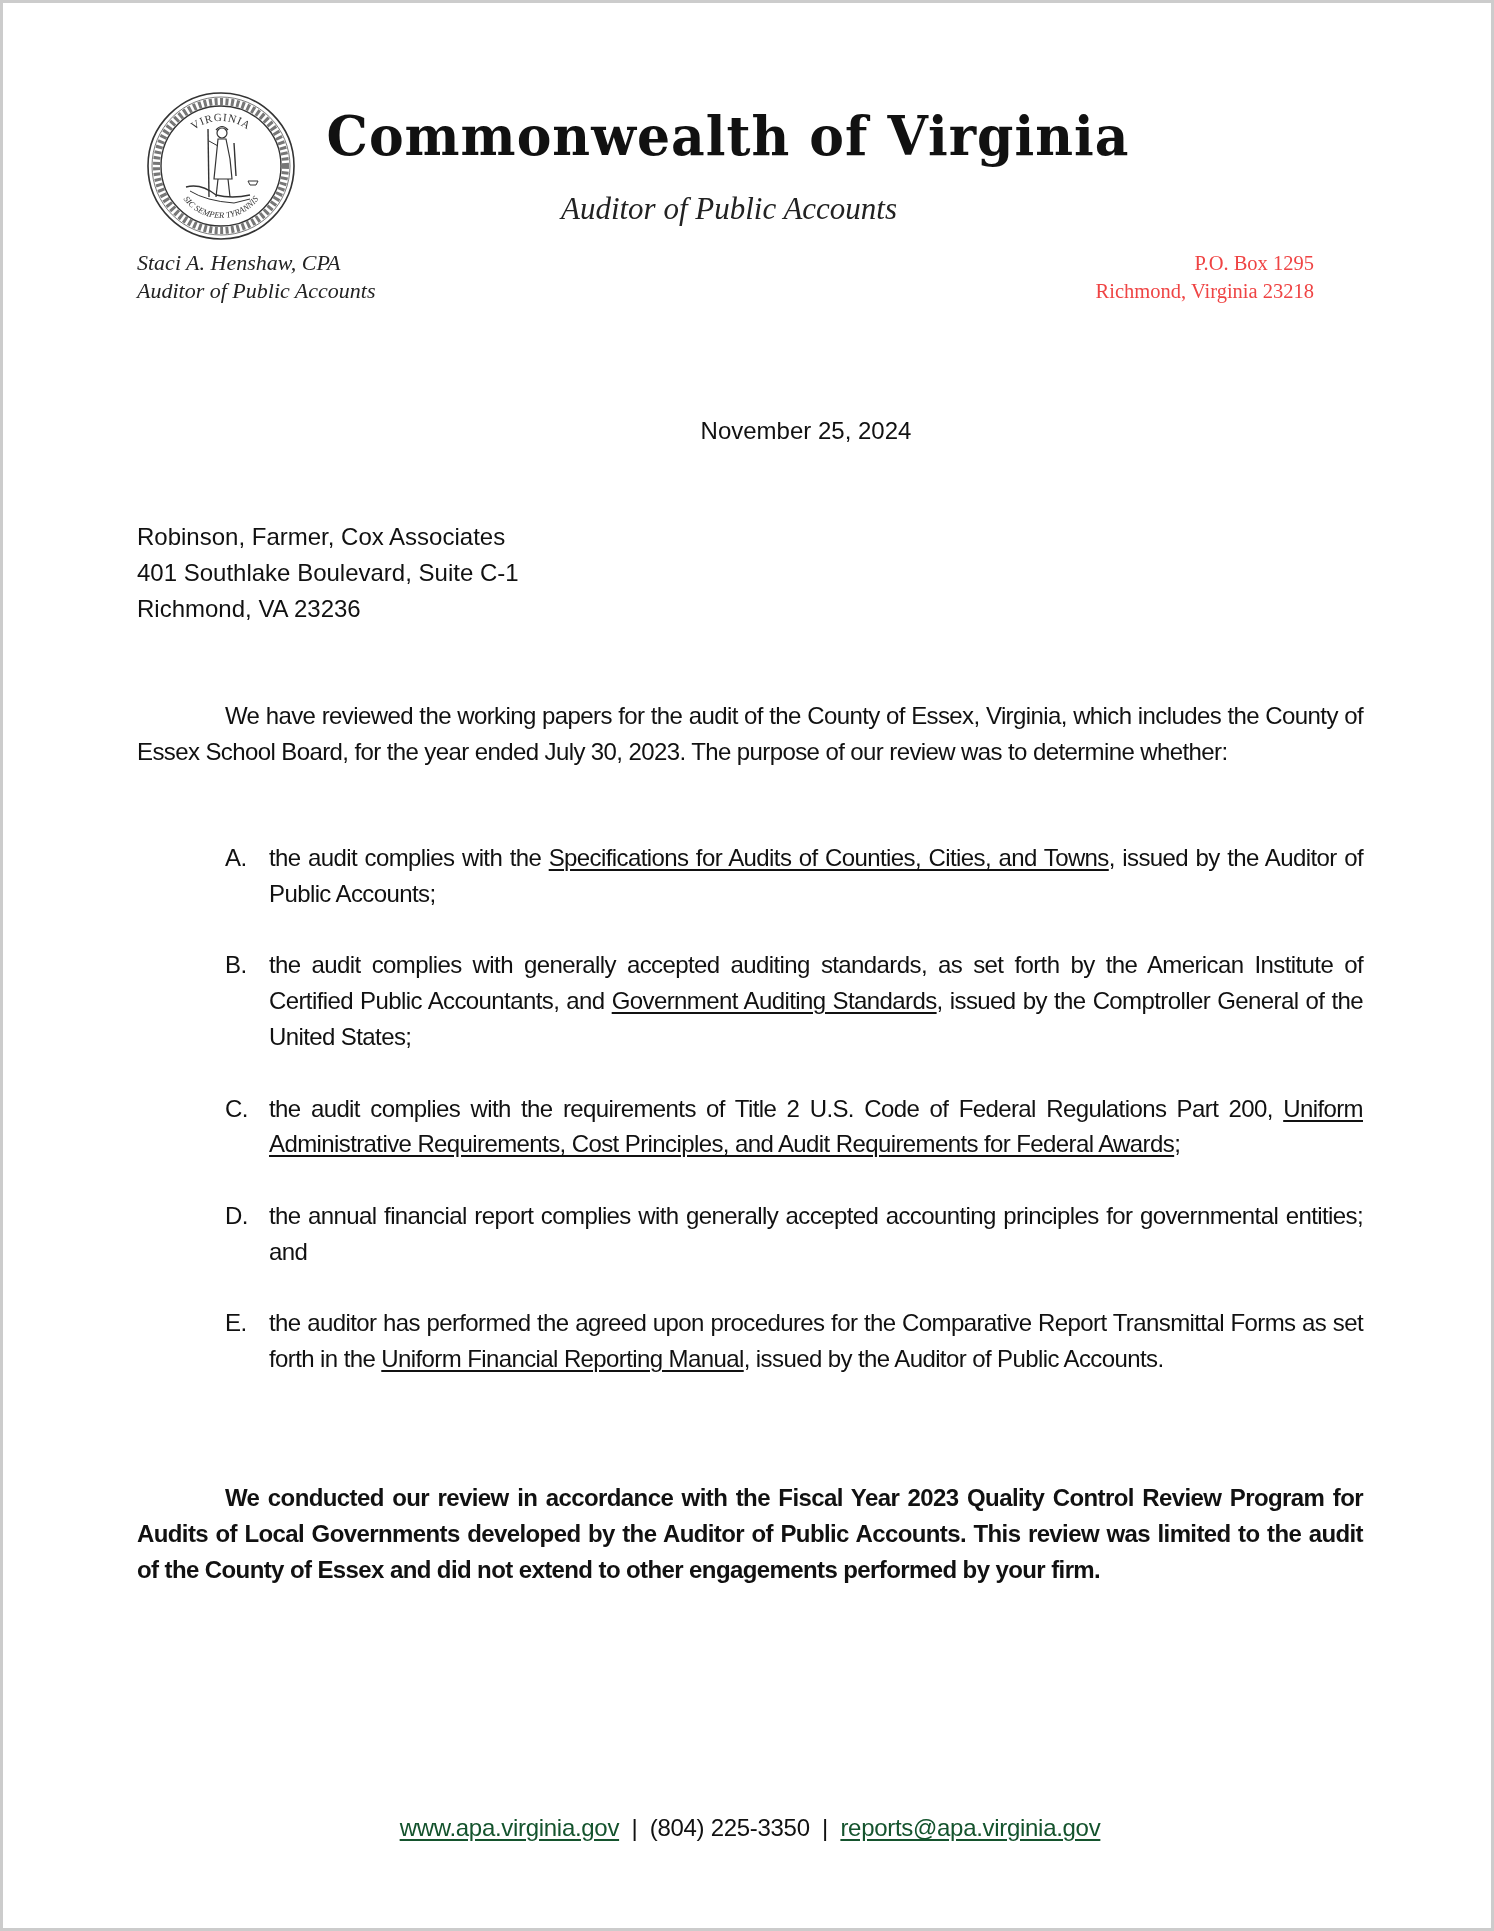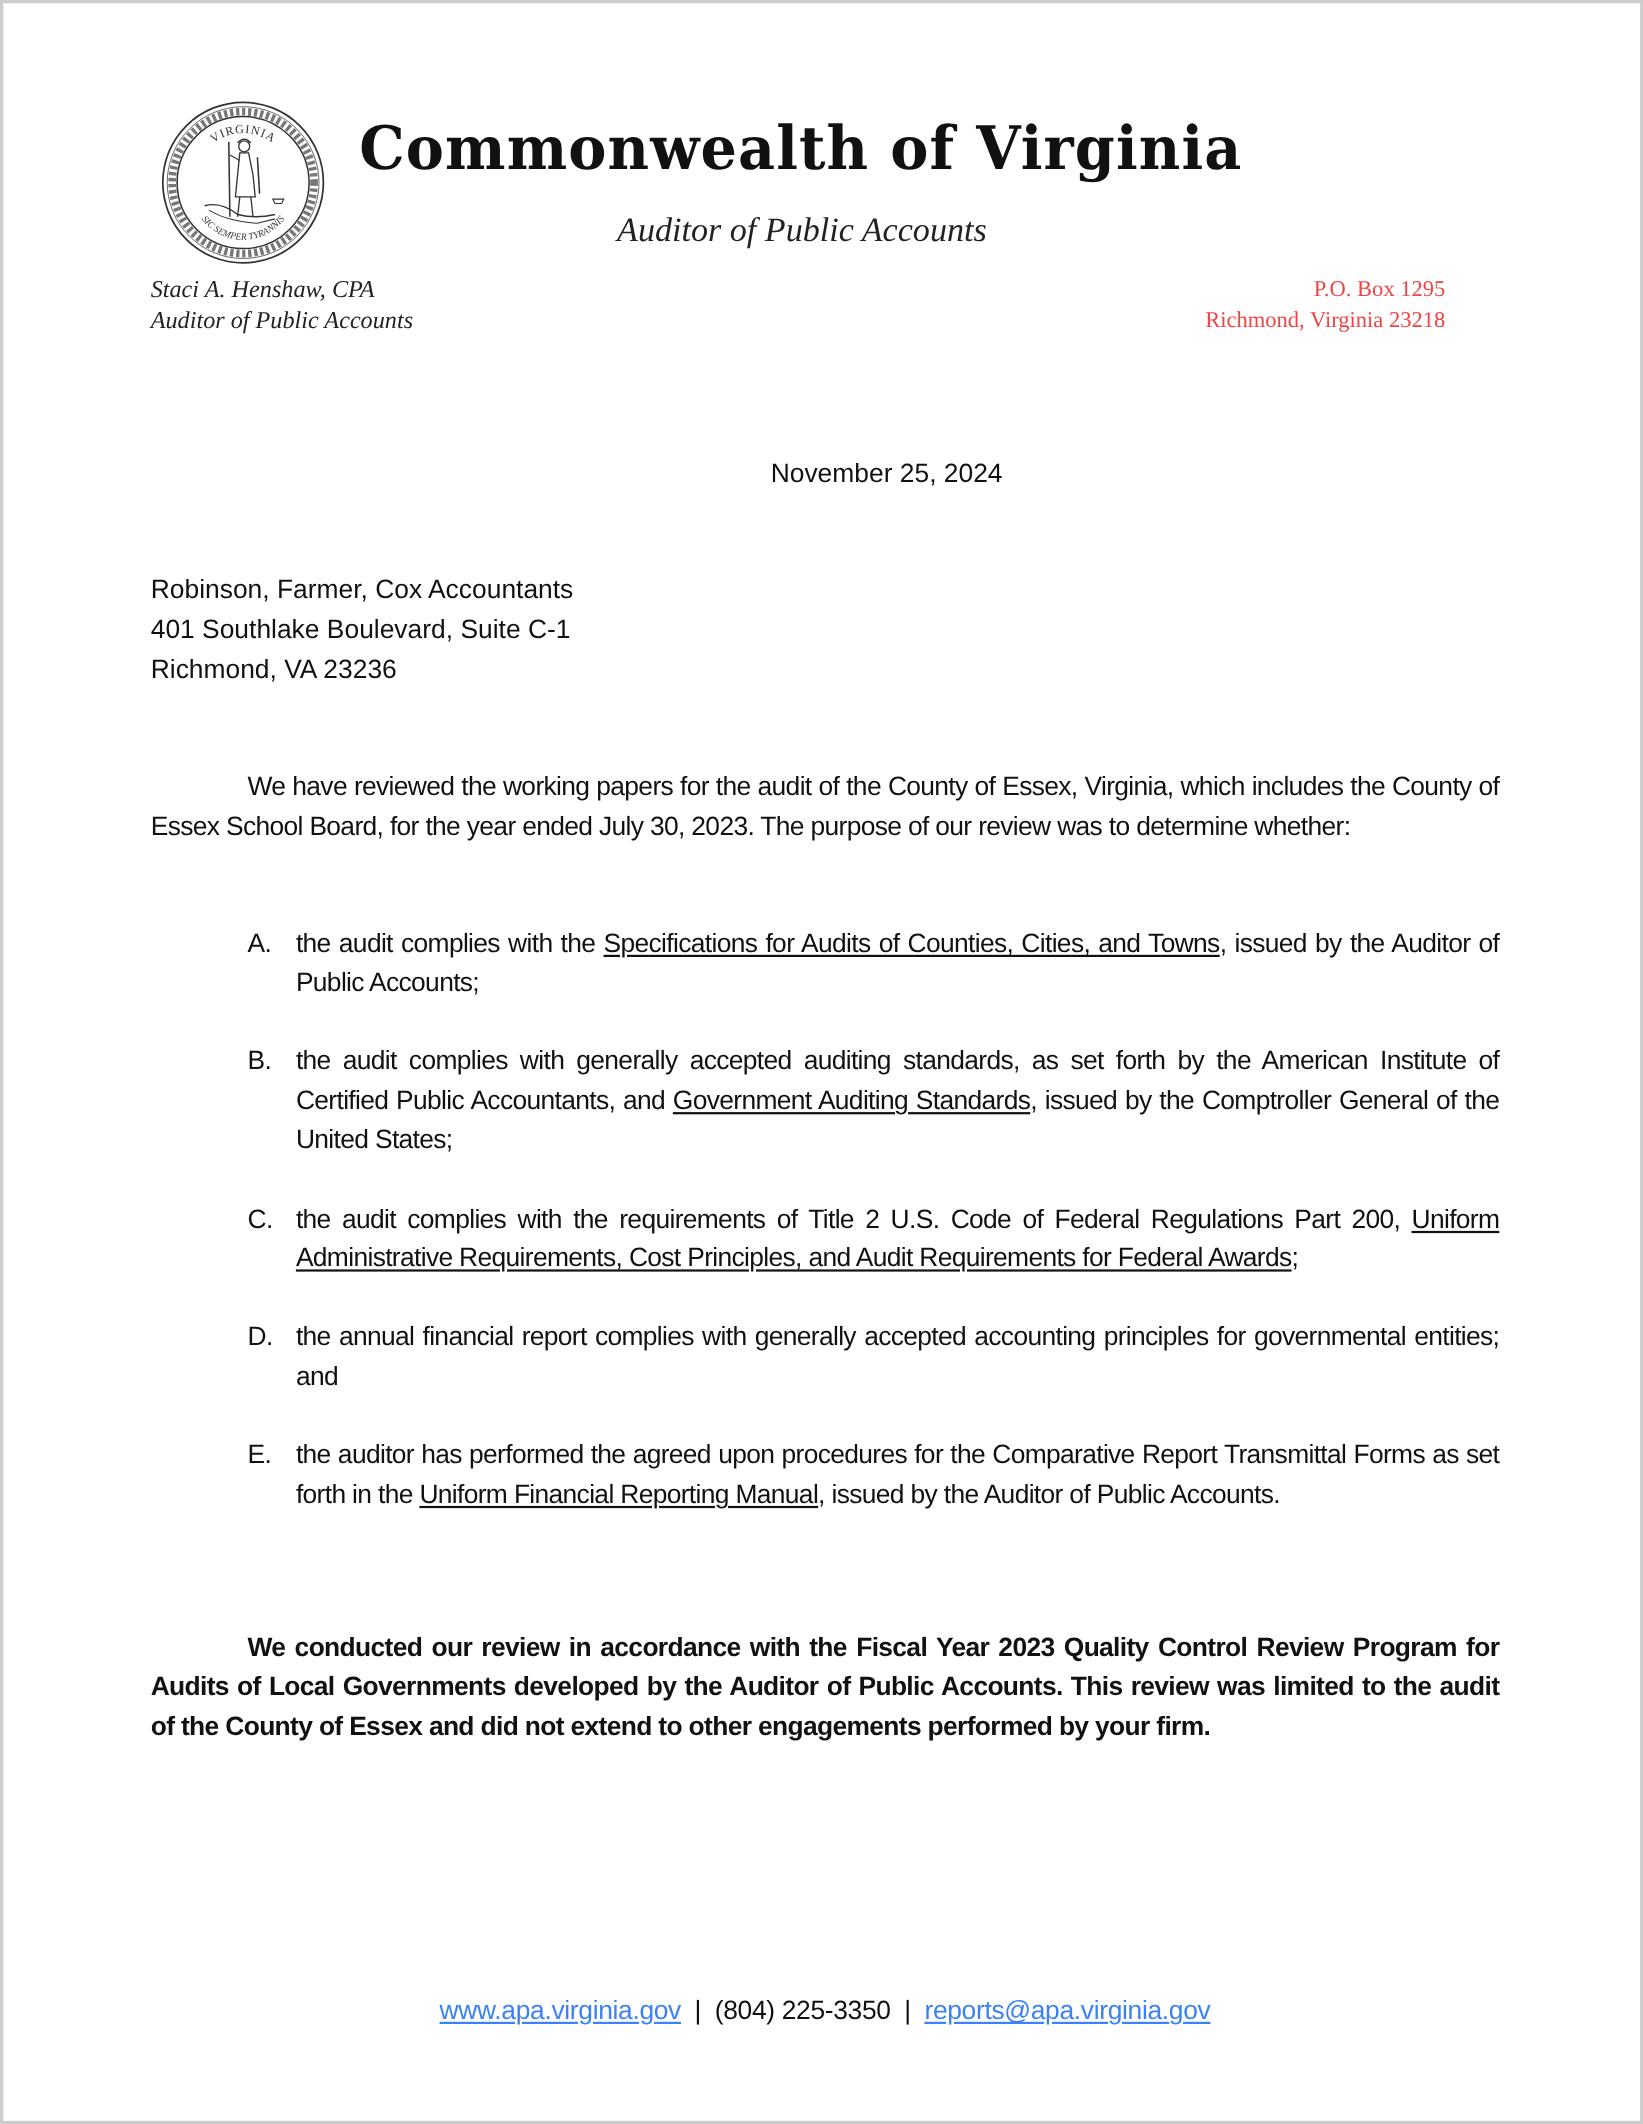--- a/index.html
+++ b/index.html
@@ -46,21 +46,21 @@
     .p2 { top: 1477px; font-weight: bold; }
     .list { position: absolute; left: 222px; width: 1138px; top: 837px; }
     .li { position: relative; padding-left: 44px; text-align: justify; letter-spacing: -0.6px; margin-bottom: 35.8px; }
     .li .ltr { position: absolute; left: 0; top: 0; }
     u { text-decoration: underline; text-underline-offset: 3px; text-decoration-thickness: 1.5px; }
     .footer {
       position: absolute; left: 0; width: 1494px; top: 1808px; text-align: center;
       font-family: "Liberation Sans", sans-serif; font-size: 24px; color: #111; line-height: 34px;
       letter-spacing: -0.3px;
     }
-    .footer a { color: #3b82f6; text-decoration: underline; text-underline-offset: 3px; }
+    .footer a { color: #14532d; text-decoration: underline; text-underline-offset: 3px; }
     .footer .sep { margin: 0 6px; }
   </style>
 </head>
 <body>
 
 <div class="page">
 
   <svg class="seal" viewBox="0 0 150 150">
     <circle cx="75" cy="75" r="73" fill="none" stroke="#333" stroke-width="1.6"></circle>
     <circle cx="75" cy="75" r="69" fill="none" stroke="#555" stroke-width="0.8"></circle>
@@ -99,21 +99,21 @@
     <div>Auditor of Public Accounts</div>
   </div>
   <div class="hdr-right">
     <div>P.O. Box 1295</div>
     <div>Richmond, Virginia 23218</div>
   </div>
 
   <div class="date body-text"><span>November 25, 2024</span></div>
 
   <div class="addr body-text">
-    <div>Robinson, Farmer, Cox Accountants</div>
+    <div>Robinson, Farmer, Cox Associates</div>
     <div>401 Southlake Boulevard, Suite C-1</div>
     <div>Richmond, VA 23236</div>
   </div>
 
   <p class="para p1 body-text" style="margin:0">We have reviewed the working papers for the audit of the County of Essex, Virginia, which includes the County of Essex School Board, for the year ended July 30, 2023.  The purpose of our review was to determine whether:</p>
 
   <div class="list body-text">
     <div class="li">
       <span class="ltr">A.</span>
       <span>the audit complies with the </span><u>Specifications for Audits of Counties, Cities, and Towns</u><span>, issued by the Auditor of Public Accounts;</span>

